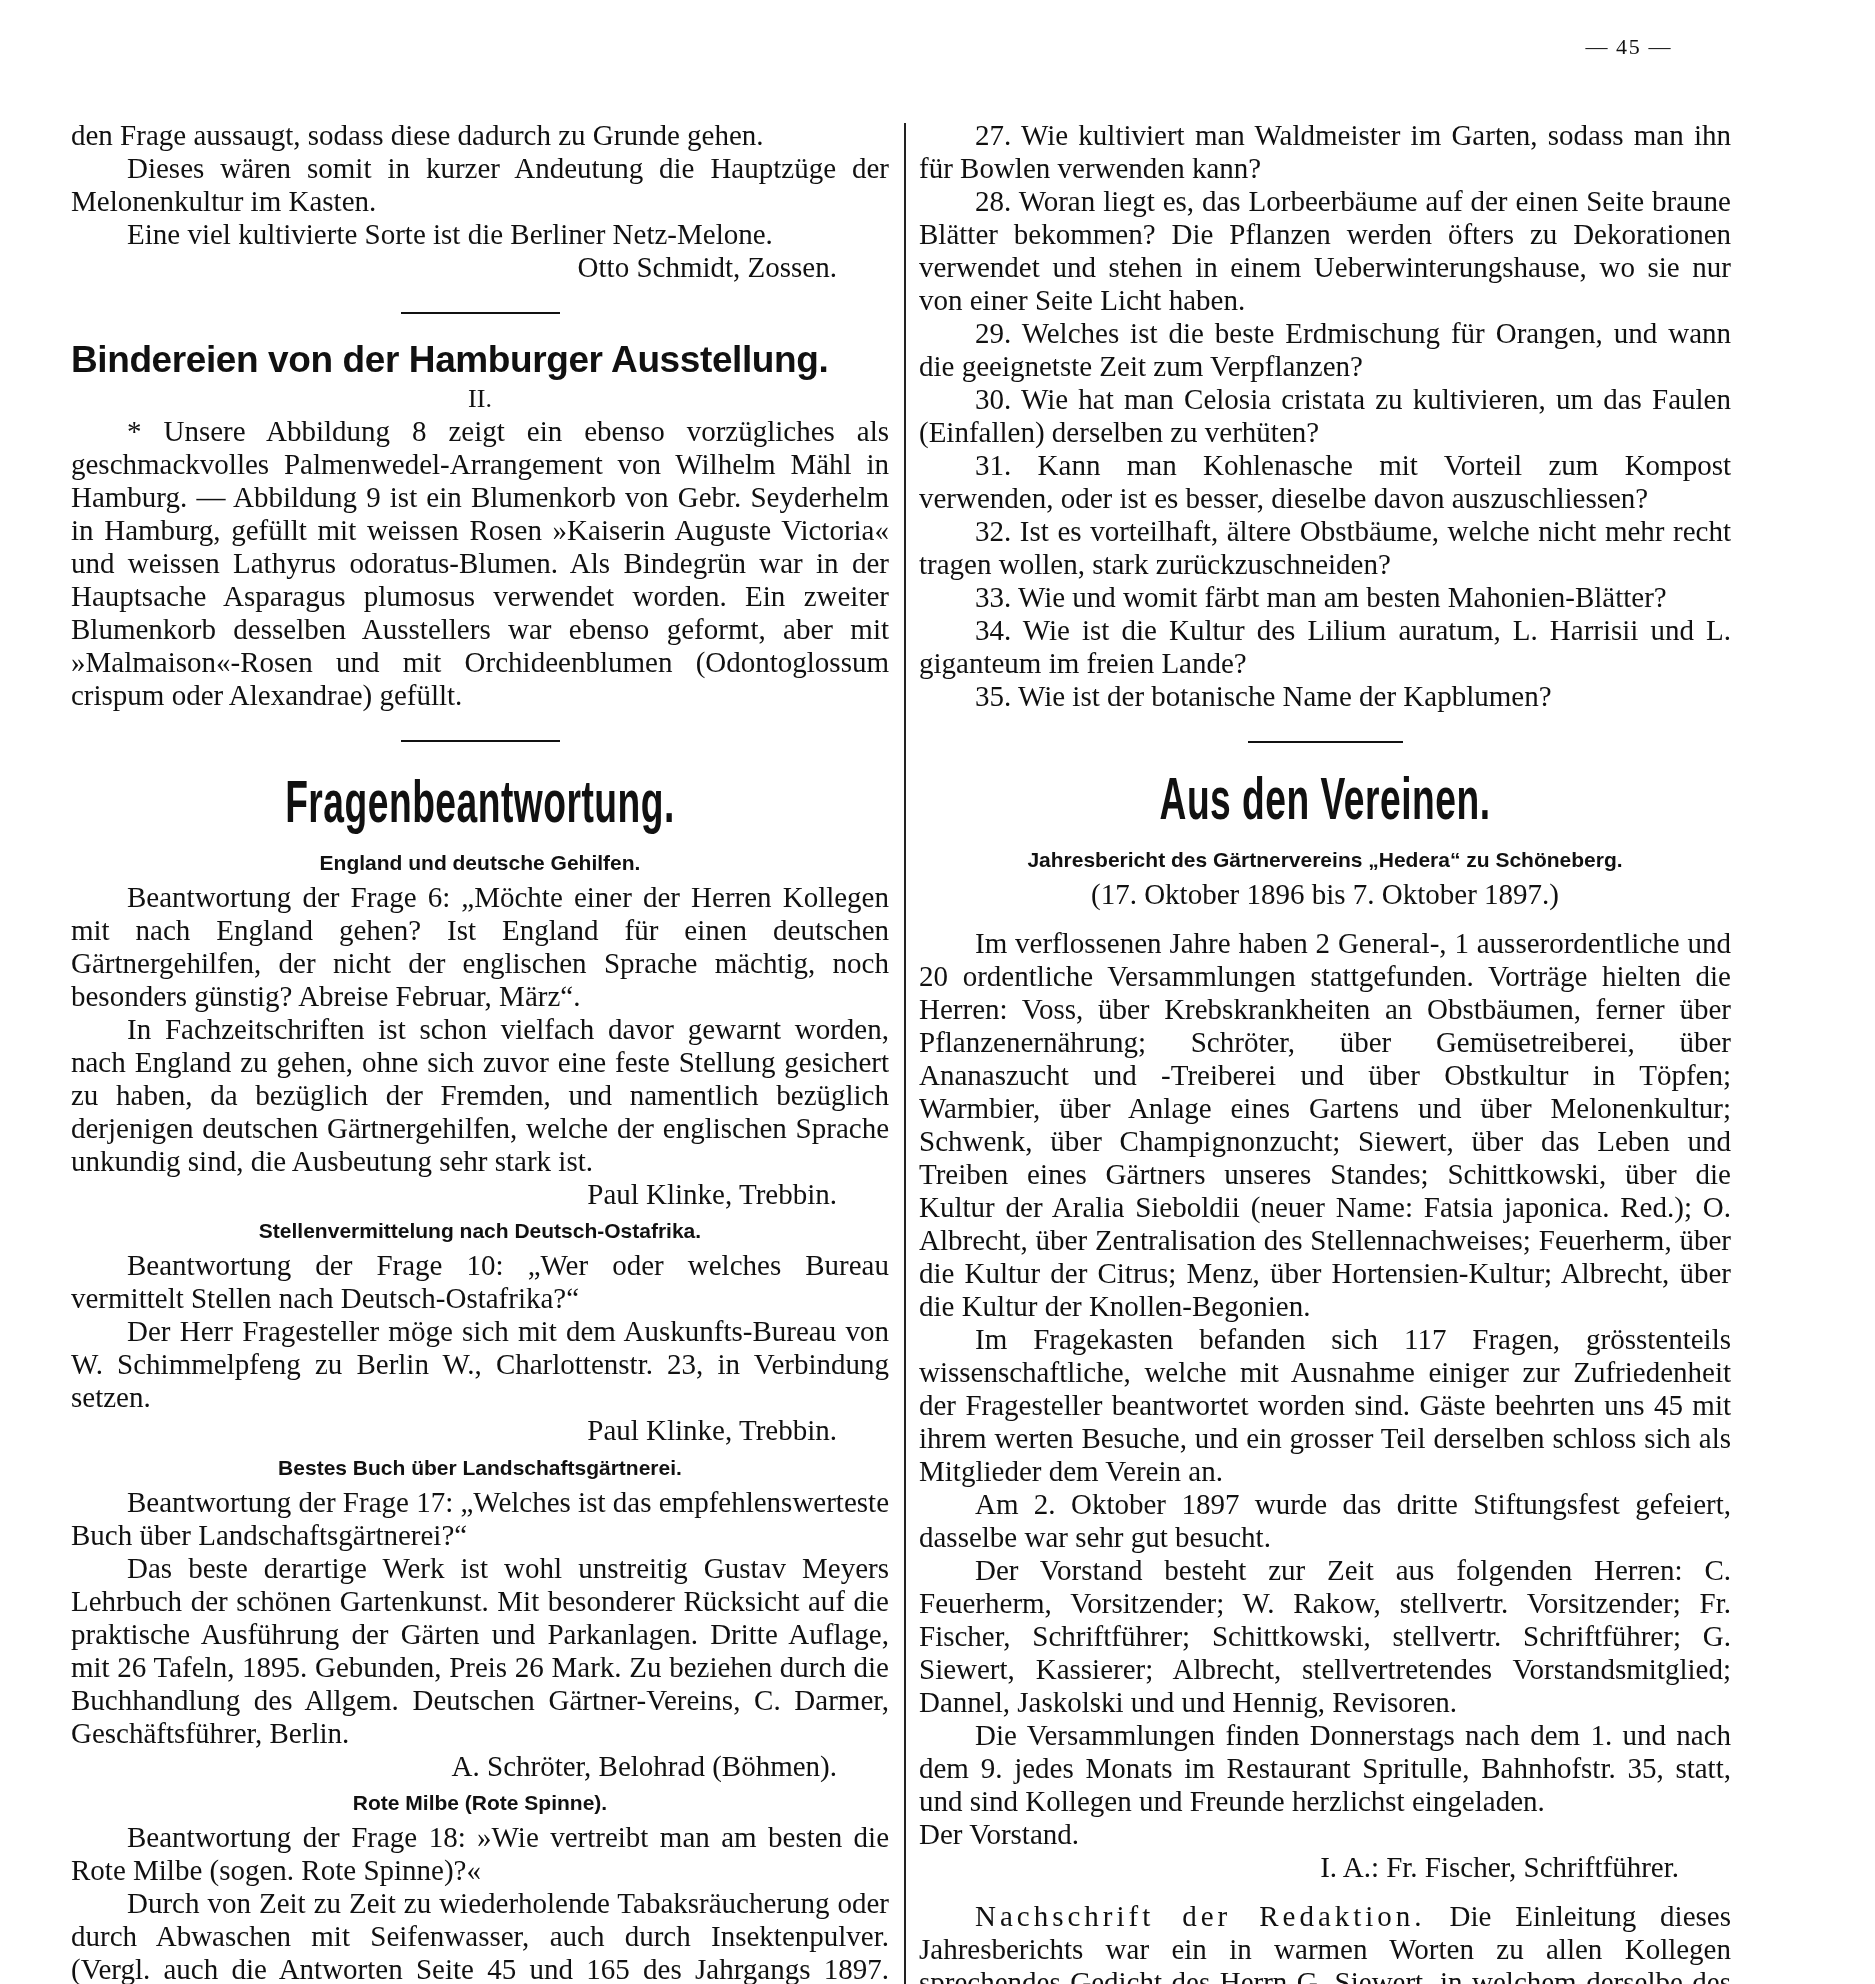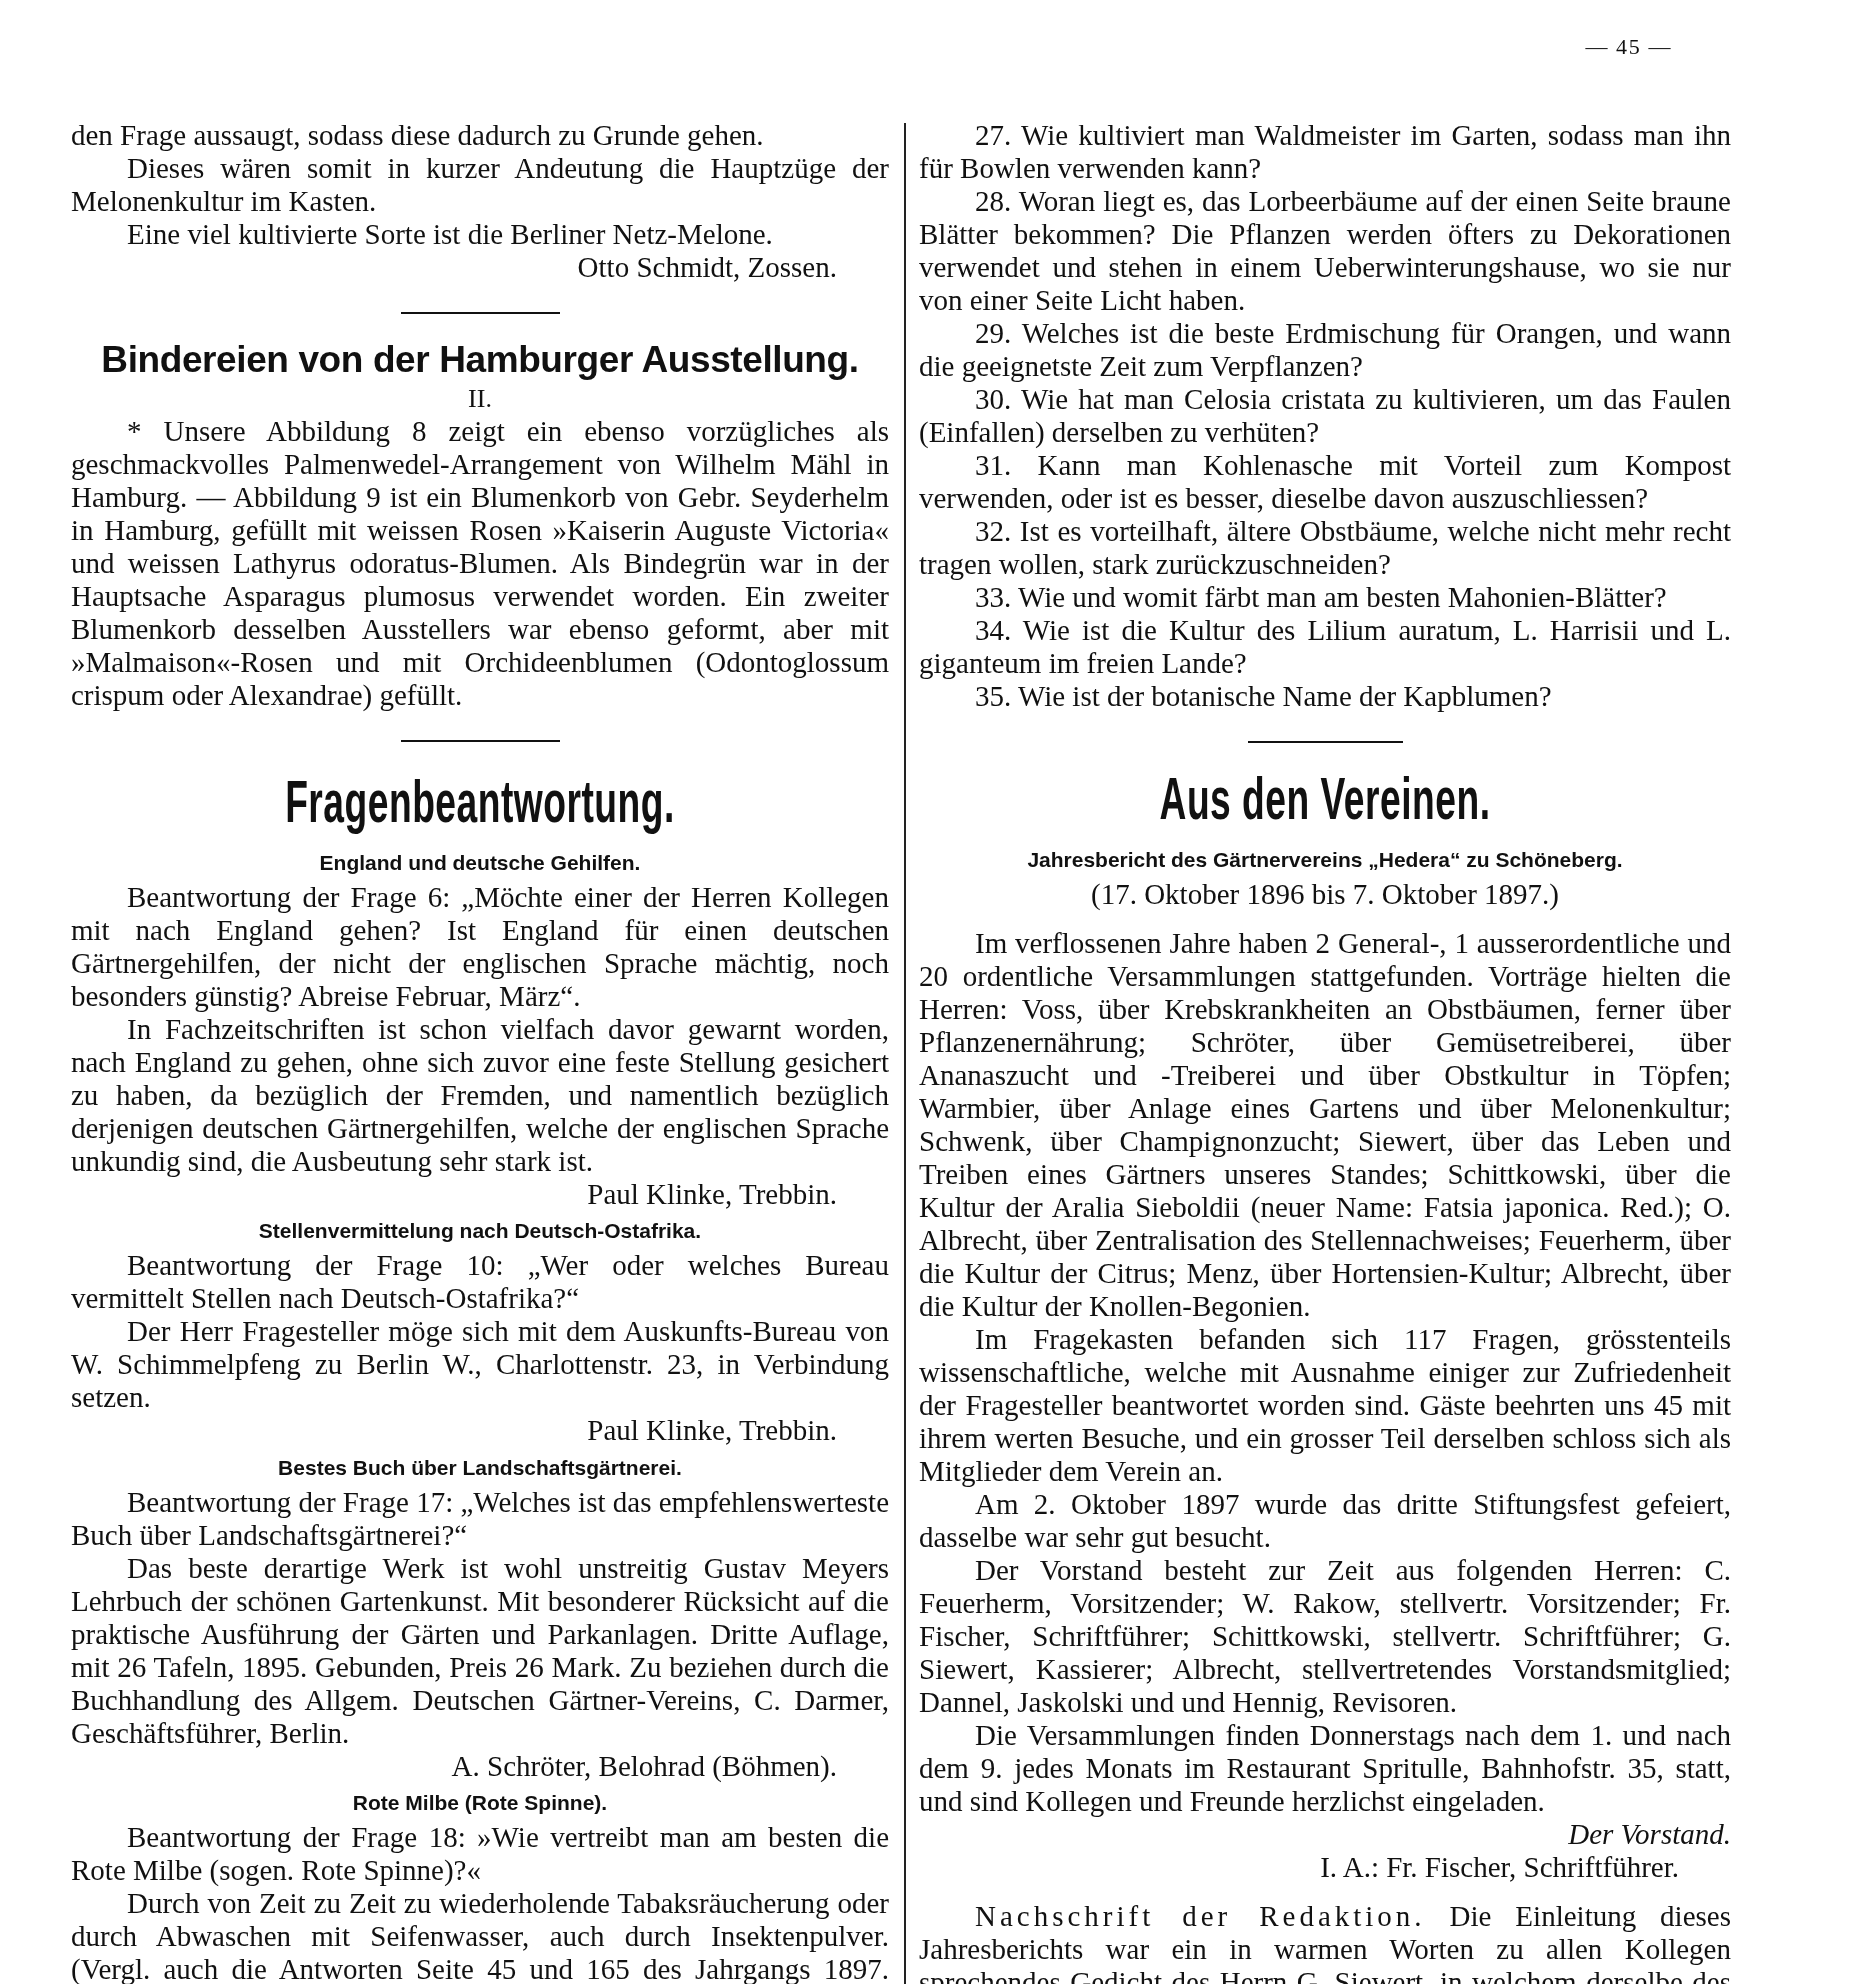--- a/index.html
+++ b/index.html
@@ -17,27 +17,27 @@
     font-size: 29px; line-height: 33px; text-align: justify;
   }
   .col-left { left: 71px; width: 818px; }
   .col-right { left: 919px; width: 812px; }
   .col-divider {
     position: absolute; left: 904px; top: 123px; width: 1.6px; height: 2342px; background: #222;
   }
   p { margin: 0; text-indent: 56px; }
   p.noindent { text-indent: 0; }
   .signature { text-align: right; text-indent: 0; padding-right: 52px; }
-  .signature-center { text-align: right; text-indent: 0; font-style: italic; }
+  .signature-center { text-align: left; text-indent: 0; }
   .spaced { letter-spacing: 4px; }
   .rule { width: 159px; height: 2px; background: #111; margin: 28px auto 24px auto; }
   .rule-short { width: 155px; height: 2px; background: #111; margin: 28px auto 20px auto; }
   .headline {
     font-family: "Liberation Sans", "DejaVu Sans", sans-serif; font-weight: bold;
-    text-align: center; text-indent: 0; font-size: 37px; line-height: 44px; letter-spacing: -0.4px;
+    text-indent: 0; font-size: 37px; line-height: 44px; letter-spacing: -0.4px;
   }
   .roman { text-align: center; text-indent: 0; font-size: 26px; }
   .section-title {
     font-family: "Liberation Sans", "DejaVu Sans", sans-serif; font-weight: bold;
     text-align: center; text-indent: 0; font-size: 60px; line-height: 71px;
     transform: scaleX(0.62); letter-spacing: 0.8px; margin: 4px 0 8px 0;
   }
   .subhead {
     font-family: "Liberation Sans", "DejaVu Sans", sans-serif; font-weight: bold;
     text-align: center; text-indent: 0; font-size: 21px; line-height: 36px; margin-top: 2.4px;

